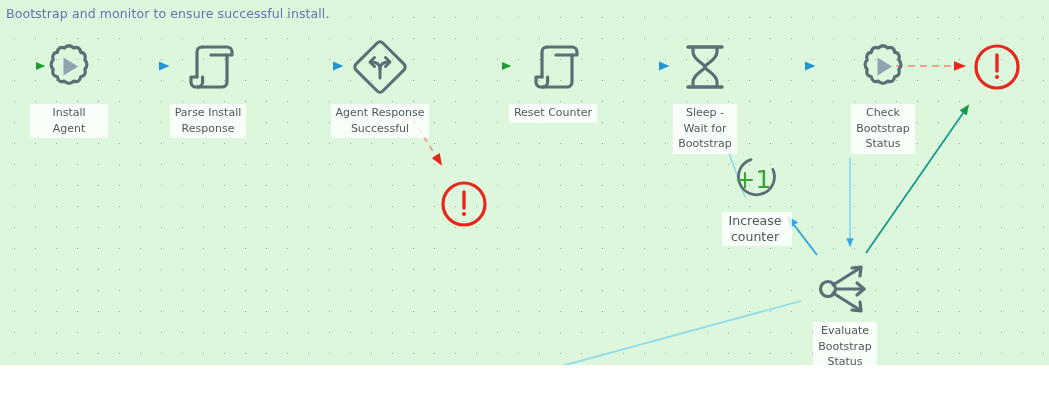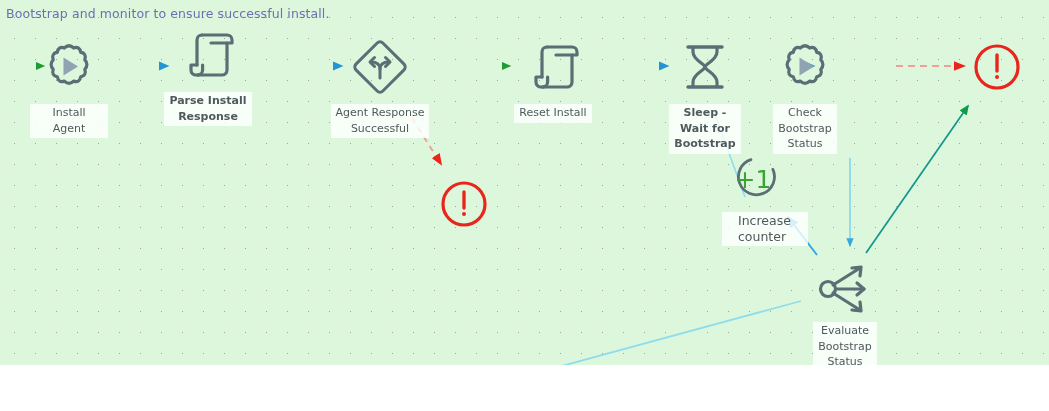--- a/index.html
+++ b/index.html
@@ -52,23 +52,23 @@
     text-align: center;
     background: rgba(255,255,255,0.80);
     padding: 1px 5px 2px 5px;
     white-space: pre-line;
   }
   .float-label {
     position: absolute;
     font-size: 12.5px;
     line-height: 15.5px;
     color: #4e5a5e;
-    text-align: left;
+    text-align: center;
     background: rgba(255,255,255,0.80);
-    padding: 1px 4px 2px 16px;
+    padding: 1px 4px 2px 0;
     white-space: pre-line;
   }
   .err-node {
     position: absolute;
   }
   .plus-node {
     position: absolute;
   }
 </style>
 </head>
@@ -173,21 +173,21 @@
                  -2.2 0 -3.6 -1.1 -4.6 -2.1 -1.4 0.5 -3.1 0.9 -4.7 0 -1.6 -0.9 -2.2 -2.6 -2.4 -4.1
                  -1.5 -0.2 -3.2 -0.8 -4.1 -2.4 -0.9 -1.6 -0.5 -3.3 0 -4.7 -1.0 -1.0 -2.1 -2.4 -2.1 -4.6
                  0 -2.2 1.1 -3.6 2.1 -4.6 -0.5 -1.4 -0.9 -3.1 0 -4.7 0.9 -1.6 2.6 -2.2 4.1 -2.4
                  0.2 -1.5 0.8 -3.2 2.4 -4.1 1.6 -0.9 3.3 -0.5 4.7 0 1.0 -1.0 2.4 -2.1 4.6 -2.1 z" fill="none" stroke="#5a6e75" stroke-width="3.2" stroke-linejoin="round" transform="translate(0,5) scale(1.0,1.05)"></path>
         <path d="M25.5 21.5 L40 30.5 L25.5 39.5 z" fill="#8fa3b0"></path>
       </svg>
     </span>
     <span class="node-label">Install Agent</span>
   </div>
 
-  <div class="node" style="left:147px; top:24px; width:122px;font-weight:bold;">
+  <div class="node" style="left:147px; top:36px; width:122px;">
     <span class="node-icon">
       <svg width="62" height="62" viewBox="0 0 62 62" xmlns="http://www.w3.org/2000/svg">
         <path d="M25 11 h25 a5 5 0 0 1 5 5 v3 h-21" fill="none" stroke="#5a6e75" stroke-width="3.2" stroke-linecap="round" stroke-linejoin="round"></path>
         <path d="M50 19 v27 a5 5 0 0 1 -5 5 h-24" fill="none" stroke="#5a6e75" stroke-width="3.2" stroke-linecap="round" stroke-linejoin="round"></path>
         <path d="M25 11 a5 5 0 0 0 -5 5 v25" fill="none" stroke="#5a6e75" stroke-width="3.2" stroke-linecap="round" stroke-linejoin="round"></path>
         <path d="M20 41 h-6 v5 a5 5 0 0 0 5 5 h2" fill="none" stroke="#5a6e75" stroke-width="3.2" stroke-linecap="round" stroke-linejoin="round"></path>
         <path d="M21 51 a5 5 0 0 0 4.6 -5 v-5" fill="none" stroke="#5a6e75" stroke-width="3.2" stroke-linecap="round" stroke-linejoin="round"></path>
       </svg>
     </span>
     <span class="node-label">Parse Install
@@ -211,38 +211,38 @@
   <div class="node" style="left:497px; top:36px; width:112px;">
     <span class="node-icon">
       <svg width="62" height="62" viewBox="0 0 62 62" xmlns="http://www.w3.org/2000/svg">
         <path d="M25 11 h25 a5 5 0 0 1 5 5 v3 h-21" fill="none" stroke="#5a6e75" stroke-width="3.2" stroke-linecap="round" stroke-linejoin="round"></path>
         <path d="M50 19 v27 a5 5 0 0 1 -5 5 h-24" fill="none" stroke="#5a6e75" stroke-width="3.2" stroke-linecap="round" stroke-linejoin="round"></path>
         <path d="M25 11 a5 5 0 0 0 -5 5 v25" fill="none" stroke="#5a6e75" stroke-width="3.2" stroke-linecap="round" stroke-linejoin="round"></path>
         <path d="M20 41 h-6 v5 a5 5 0 0 0 5 5 h2" fill="none" stroke="#5a6e75" stroke-width="3.2" stroke-linecap="round" stroke-linejoin="round"></path>
         <path d="M21 51 a5 5 0 0 0 4.6 -5 v-5" fill="none" stroke="#5a6e75" stroke-width="3.2" stroke-linecap="round" stroke-linejoin="round"></path>
       </svg>
     </span>
-    <span class="node-label">Reset Install</span>
-  </div>
-
-  <div class="node" style="left:663px; top:36px; width:84px;font-weight:bold;">
+    <span class="node-label">Reset Counter</span>
+  </div>
+
+  <div class="node" style="left:663px; top:36px; width:84px;">
     <span class="node-icon">
       <svg width="62" height="62" viewBox="0 0 62 62" xmlns="http://www.w3.org/2000/svg">
         <line x1="14" y1="11" x2="48" y2="11" stroke="#5a6e75" stroke-width="3.4" stroke-linecap="round"></line>
         <line x1="14" y1="51" x2="48" y2="51" stroke="#5a6e75" stroke-width="3.4" stroke-linecap="round"></line>
         <path d="M19 11 v5 c0 8 12 12 12 15 c0 -3 12 -7 12 -15 v-5" fill="none" stroke="#5a6e75" stroke-width="3.2" stroke-linejoin="round"></path>
         <path d="M19 51 v-5 c0 -8 12 -12 12 -15 c0 3 12 7 12 15 v5" fill="none" stroke="#5a6e75" stroke-width="3.2" stroke-linejoin="round"></path>
       </svg>
     </span>
     <span class="node-label">Sleep -
 Wait for
 Bootstrap</span>
   </div>
 
-  <div class="node" style="left:768px; top:36px; width:74px;">
+  <div class="node" style="left:846px; top:36px; width:74px;">
     <span class="node-icon">
       <svg width="62" height="62" viewBox="0 0 62 62" xmlns="http://www.w3.org/2000/svg">
         <path d="M31 4.5
                  c2.2 0 3.6 1.1 4.6 2.1 1.4 -0.5 3.1 -0.9 4.7 0 1.6 0.9 2.2 2.6 2.4 4.1
                  1.5 0.2 3.2 0.8 4.1 2.4 0.9 1.6 0.5 3.3 0 4.7 1.0 1.0 2.1 2.4 2.1 4.6
                  0 2.2 -1.1 3.6 -2.1 4.6 0.5 1.4 0.9 3.1 0 4.7 -0.9 1.6 -2.6 2.2 -4.1 2.4
                  -0.2 1.5 -0.8 3.2 -2.4 4.1 -1.6 0.9 -3.3 0.5 -4.7 0 -1.0 1.0 -2.4 2.1 -4.6 2.1
                  -2.2 0 -3.6 -1.1 -4.6 -2.1 -1.4 0.5 -3.1 0.9 -4.7 0 -1.6 -0.9 -2.2 -2.6 -2.4 -4.1
                  -1.5 -0.2 -3.2 -0.8 -4.1 -2.4 -0.9 -1.6 -0.5 -3.3 0 -4.7 -1.0 -1.0 -2.1 -2.4 -2.1 -4.6
                  0 -2.2 1.1 -3.6 2.1 -4.6 -0.5 -1.4 -0.9 -3.1 0 -4.7 0.9 -1.6 2.6 -2.2 4.1 -2.4

